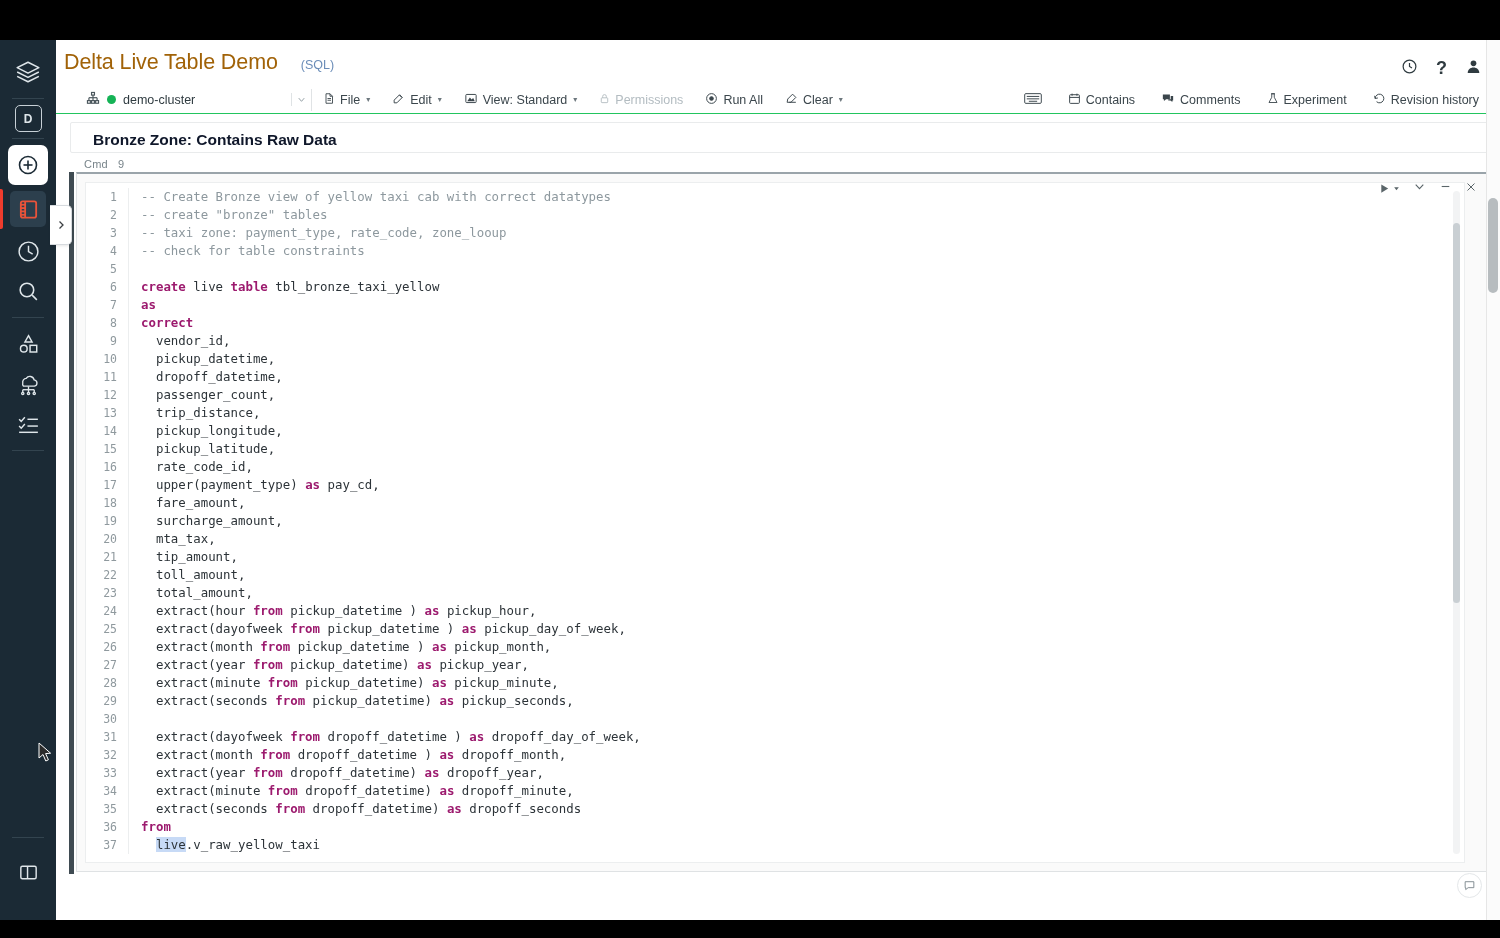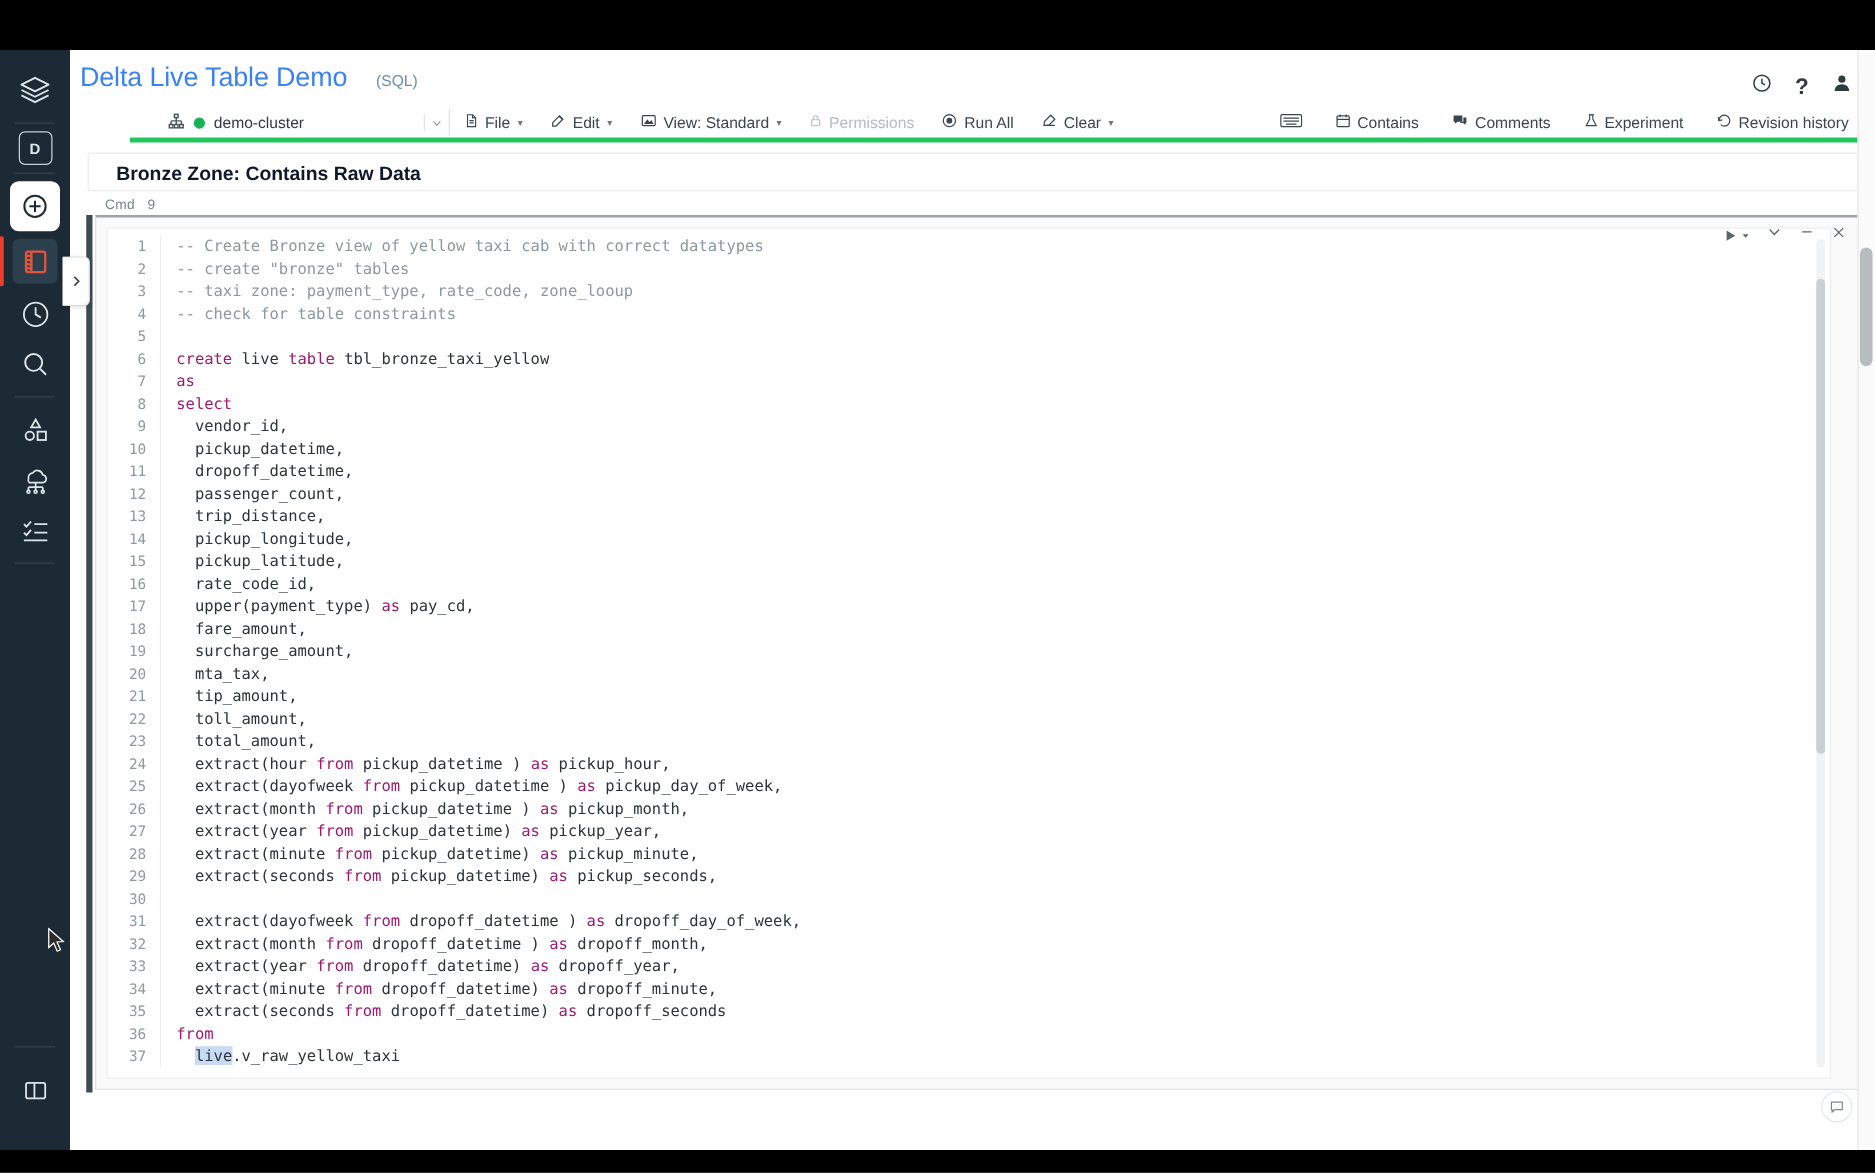--- a/index.html
+++ b/index.html
@@ -63,39 +63,38 @@
     background: #ffffff;
     overflow: hidden;
   }
 
   
   .title-row {
     height: 46px; padding: 10px 0 0 8px;
     display: flex; align-items: baseline;
   }
   .nb-title {
-    font-size: 21.5px; color: #3b82f6; font-weight: 400;
+    font-size: 21.5px; color: #a16207; font-weight: 400;
     letter-spacing: -0.1px;
   }
   .nb-lang {
     font-size: 12.5px; color: #6b8db8; margin-left: 23px;
   }
   .hdr-right {
     position: absolute; right: 18px; top: 18px;
     display: flex; align-items: center; gap: 18px;
     color: #2f3b40;
   }
 
   
   .toolbar {
     height: 28px; display: flex; align-items: center;
     padding-left: 26px; font-size: 12.5px; color: #3b464c;
-    border-bottom: 4px solid #22c55e;
+    border-bottom: 1px solid #22c55e;
     position: relative;
-    margin-left: 48px;
   }
   .cluster-pill {
     display: flex; align-items: center; gap: 7px;
     width: 230px; height: 22px; padding: 0 4px;
     border-right: 1px solid #e0e3e5;
   }
   .dot-green { width: 9px; height: 9px; border-radius: 50%; background: #15b356; }
   .cluster-name { font-size: 12.5px; color: #2f3b40; }
   .cluster-caret { margin-left: auto; color: #8d999f; display:flex; align-items:center; gap:4px;}
   .caret-sep { width:1px; height:13px; background:#dfe3e5; display:inline-block;}
@@ -164,21 +163,21 @@
     padding-top: 5px;
   }
   .cl { display: flex; height: 18px; align-items: center; }
   .ln {
     width: 42px; min-width: 42px; text-align: right; padding-right: 11px;
     color: #8f999e; font-size: 11.5px;
     user-select: none;
   }
   .cgut { width: 1px; height: 18px; background: #eceeef; }
   .ctext { padding-left: 12px; white-space: pre; }
-  .kw { color: #9c1a6e; font-weight: normal; }
+  .kw { color: #9c1a6e; font-weight: bold; }
   .cm { color: #8d989e; }
   .sel { background: #c7daf6; }
 
   
   .code-scroll {
     position: absolute; right: 4px; top: 40px;
     width: 7px; height: 380px;
     background: #c9cfd3; border-radius: 4px;
   }
   .code-scroll-track {
@@ -578,21 +577,21 @@
               <span class="ctext"><span class="kw">create</span><span> live </span><span class="kw">table</span><span> tbl_bronze_taxi_yellow</span></span>
             </div>
             <div class="cl">
               <span class="ln">7</span>
               <span class="cgut"></span>
               <span class="ctext"><span class="kw">as</span></span>
             </div>
             <div class="cl">
               <span class="ln">8</span>
               <span class="cgut"></span>
-              <span class="ctext"><span class="kw">select</span></span>
+              <span class="ctext"><span class="kw">correct</span></span>
             </div>
             <div class="cl">
               <span class="ln">9</span>
               <span class="cgut"></span>
               <span class="ctext"><span>  vendor_id,</span></span>
             </div>
             <div class="cl">
               <span class="ln">10</span>
               <span class="cgut"></span>
               <span class="ctext"><span>  pickup_datetime,</span></span>

